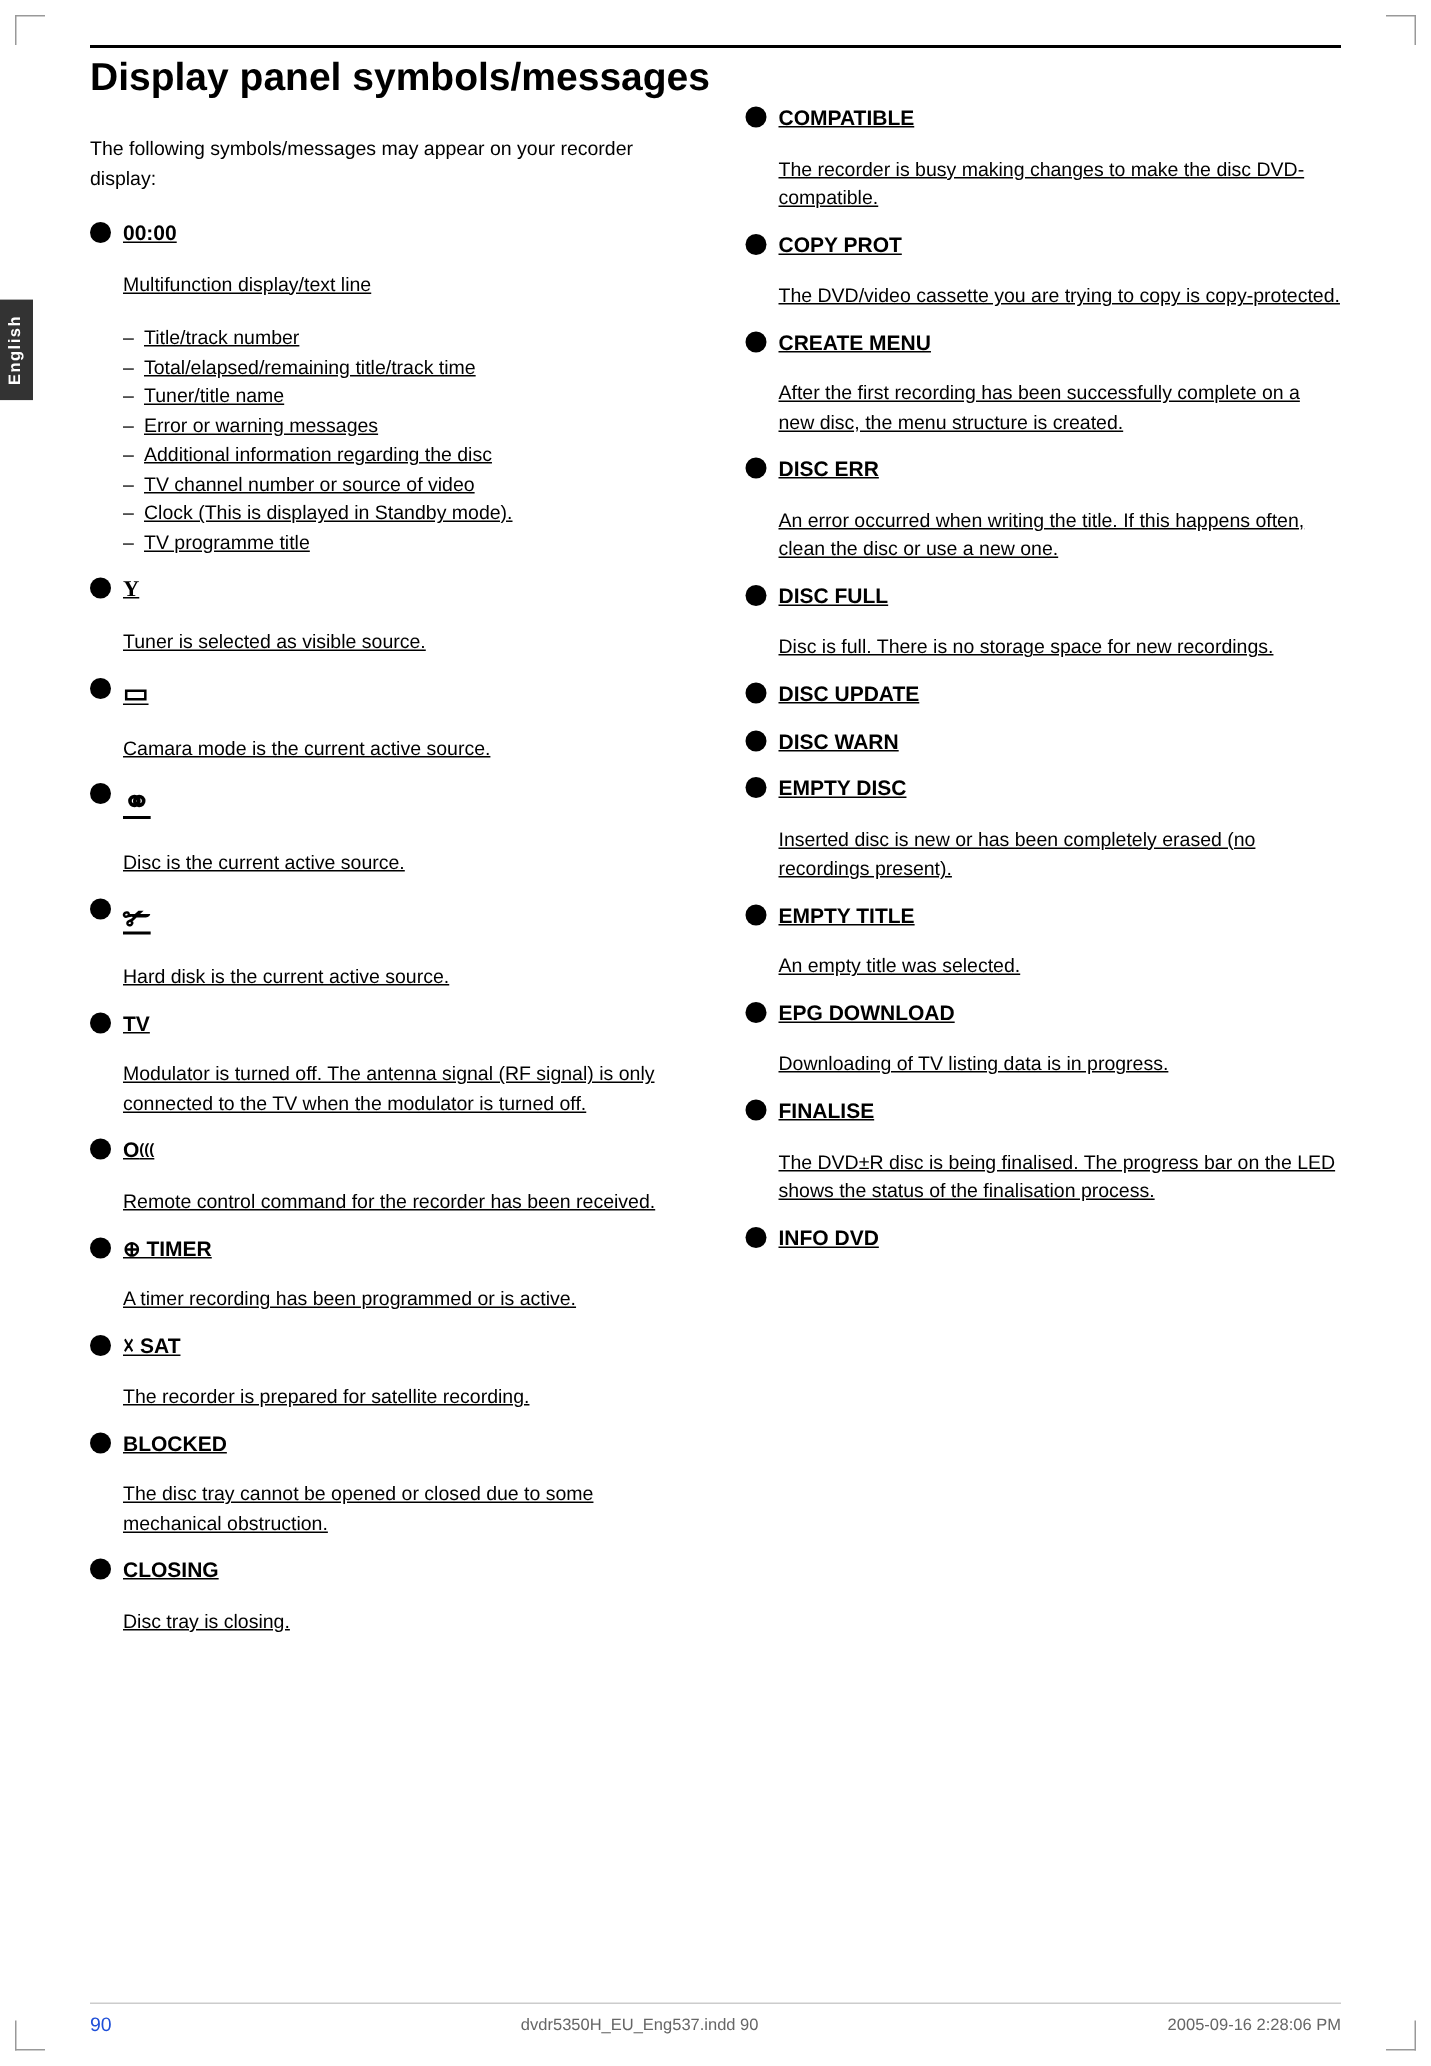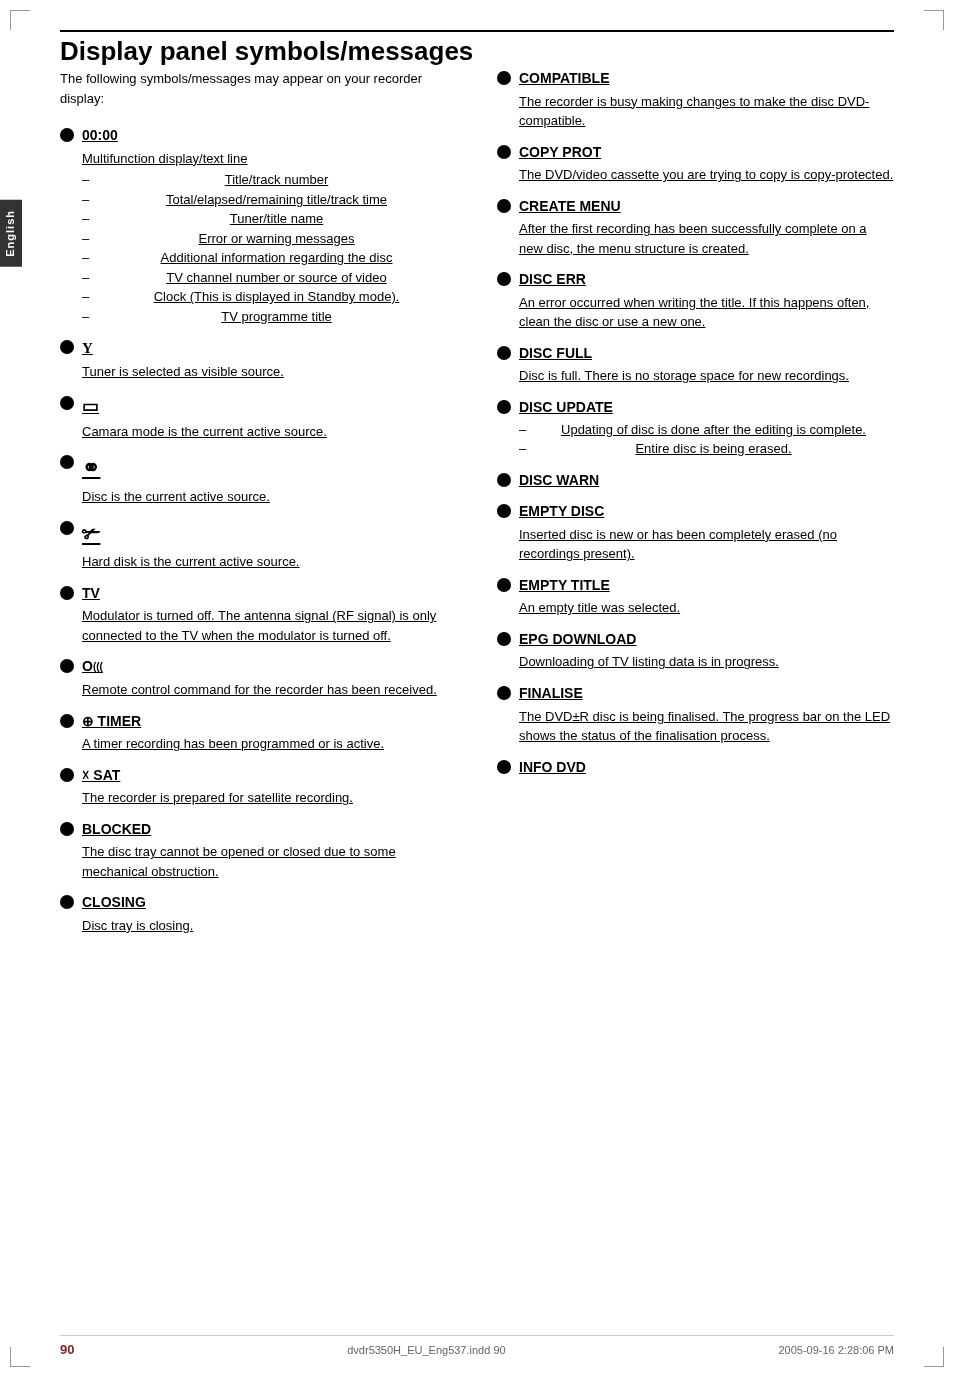--- a/index.html
+++ b/index.html
@@ -66,20 +66,21 @@
     }
     .col-right {
       flex: 1;
     }
 
     
     .intro-text {
       font-size: 13px;
       line-height: 1.5;
       margin-bottom: 18px;
+      margin-top: 20px;
     }
 
     
     .entry {
       display: flex;
       align-items: flex-start;
       margin-bottom: 12px;
     }
     .bullet {
       flex-shrink: 0;
@@ -95,26 +96,25 @@
       text-decoration: underline;
     }
     .entry-title {
       font-size: 14px;
       font-weight: bold;
       line-height: 1.4;
     }
     .entry-desc {
       font-size: 13px;
       line-height: 1.5;
-      margin-top: 3px;
+      margin-top: 14px;
     }
     .entry-list {
       list-style: none;
-      margin-top: 2px;
-      text-align: center;
+      margin-top: 16px;
     }
     .entry-list li {
       font-size: 13px;
       line-height: 1.5;
       padding-left: 14px;
       position: relative;
     }
     .entry-list li::before {
       content: "–";
       position: absolute;
@@ -135,22 +135,22 @@
       display: flex;
       justify-content: space-between;
       align-items: center;
       font-size: 11px;
       color: #666;
       border-top: 1px solid #ccc;
       padding-top: 6px;
     }
     .page-number {
       font-size: 13px;
-      font-weight: bold;
-      color: #7f1d1d;
+      font-weight: normal;
+      color: #1d4ed8;
     }
   </style>
 </head>
 <body>
 
 <div class="page">
 
   <div class="corner-tl"></div>
   <div class="corner-tr"></div>
   <div class="corner-bl"></div>
@@ -306,24 +306,20 @@
         <div class="entry-content">
           <div class="entry-title">DISC FULL</div>
           <div class="entry-desc">Disc is full. There is no storage space for new recordings.</div>
         </div>
       </div>
 
       <div class="entry">
         <div class="bullet"></div>
         <div class="entry-content">
           <div class="entry-title">DISC UPDATE</div>
-          <ul class="entry-list">
-            <li>Updating of disc is done after the editing is complete.</li>
-            <li>Entire disc is being erased.</li>
-          </ul>
         </div>
       </div>
 
       <div class="entry">
         <div class="bullet"></div>
         <div class="entry-content">
           <div class="entry-title">DISC WARN</div>
         </div>
       </div>
 

